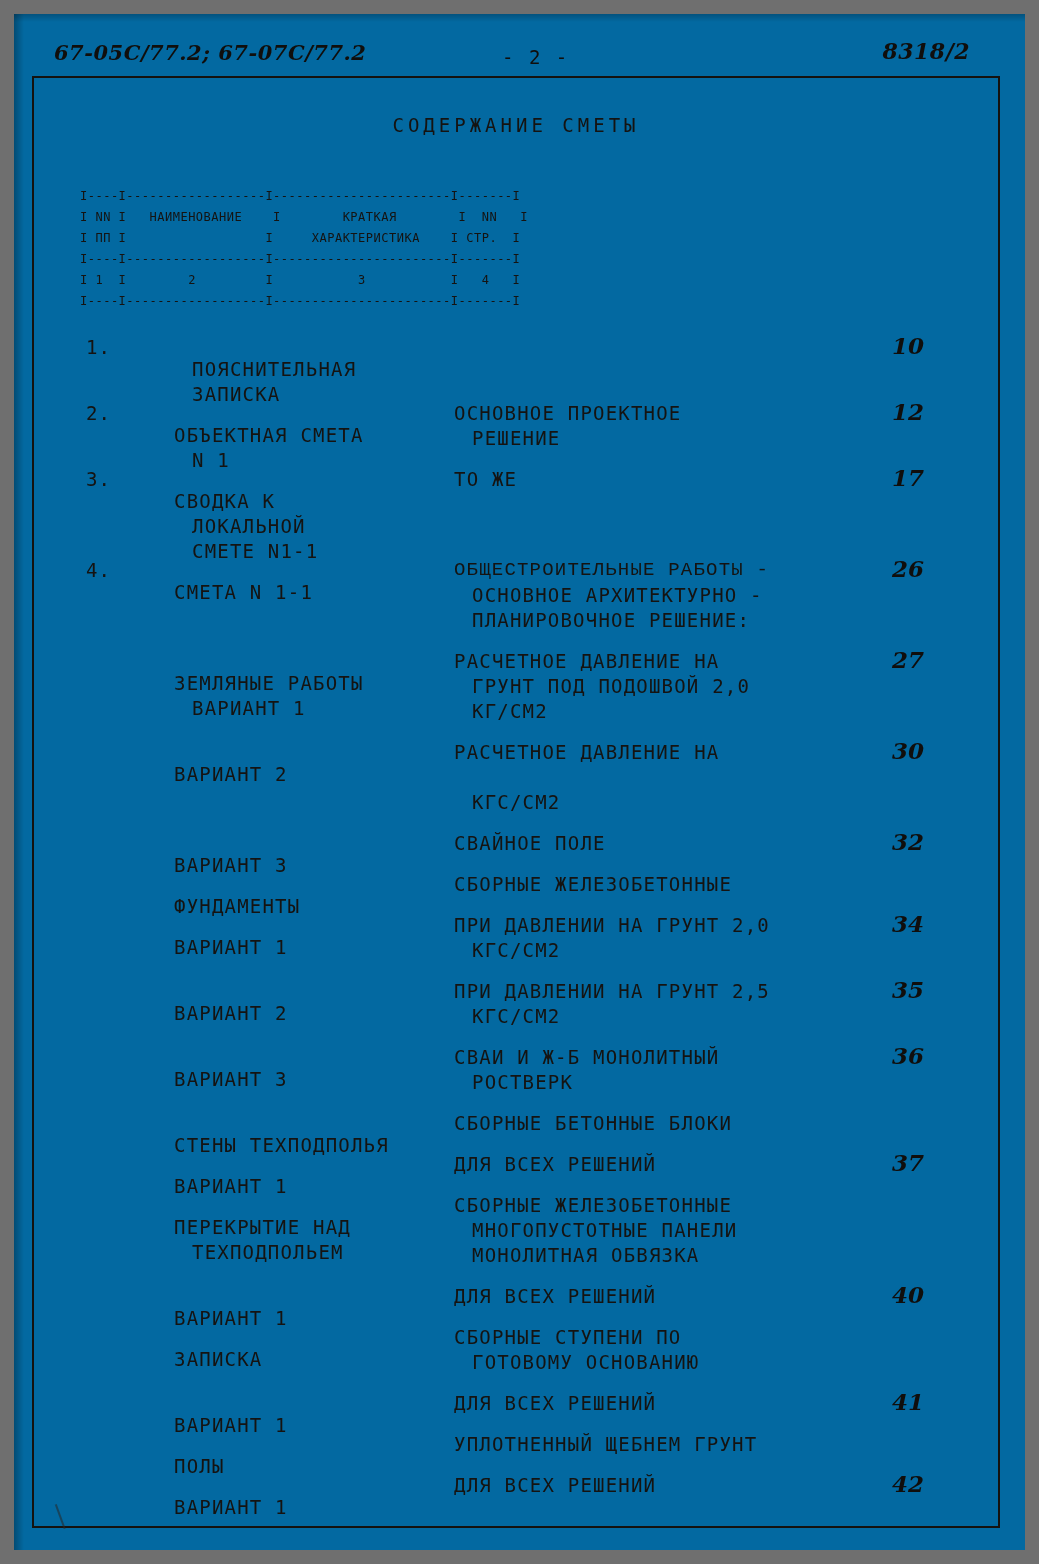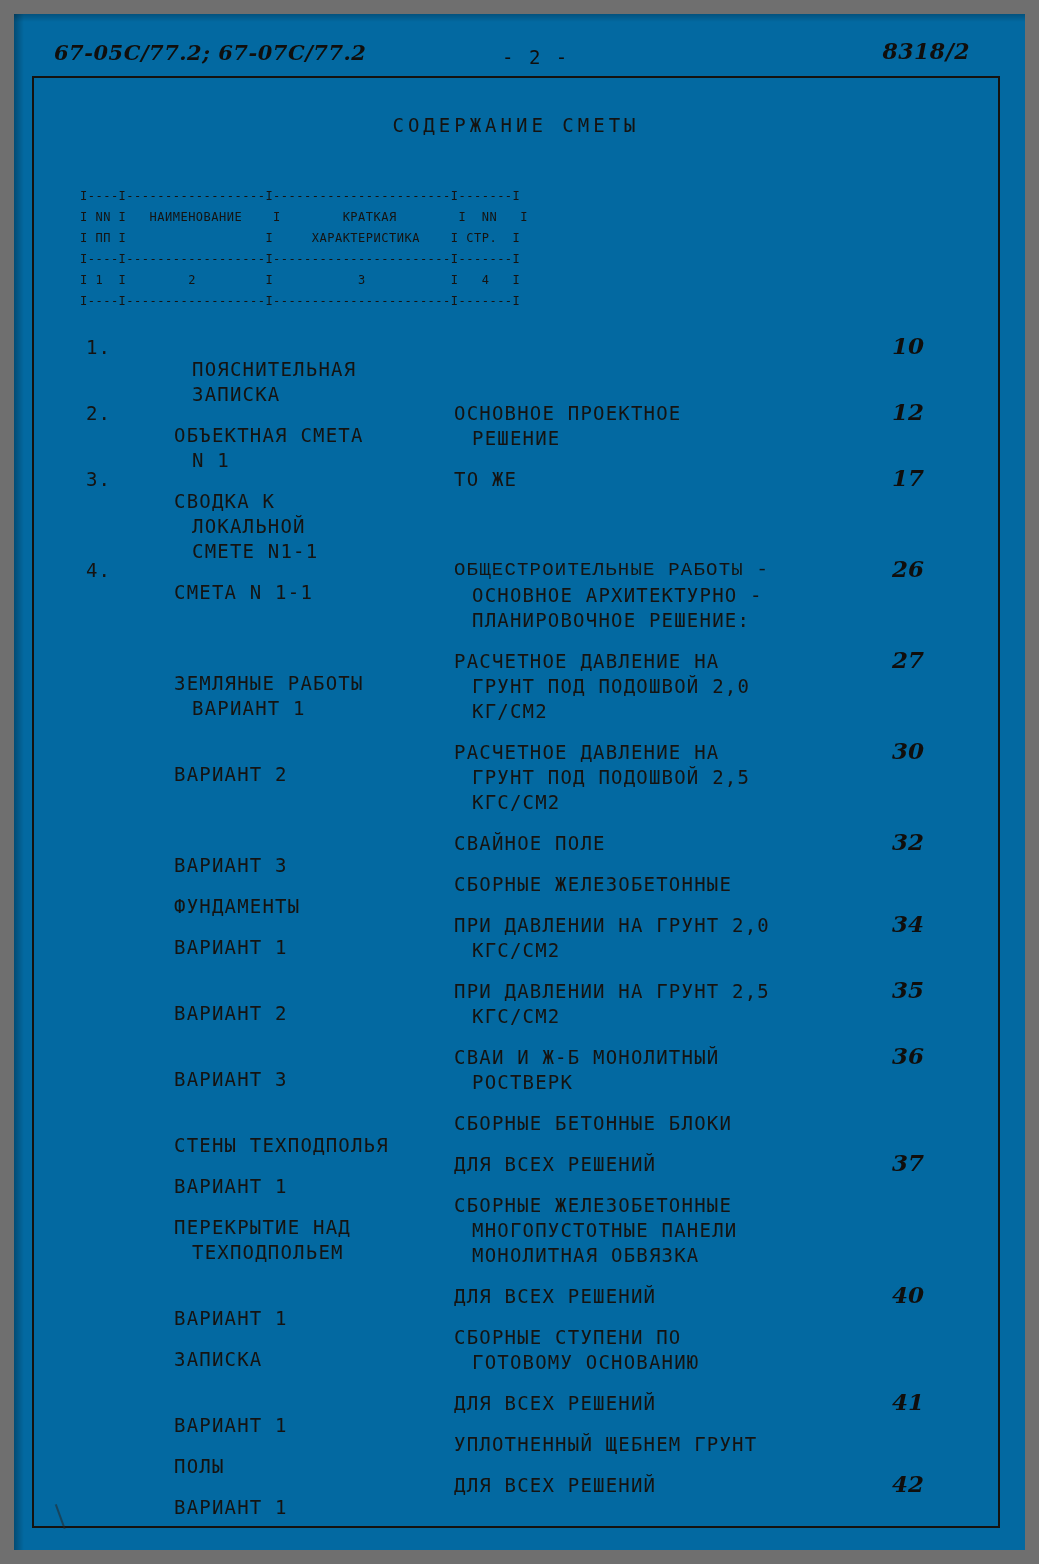--- a/index.html
+++ b/index.html
@@ -238,21 +238,20 @@
             <div class="c-name" style="top: 0px;">ЗЕМЛЯНЫЕ РАБОТЫ</div>
             <div class="c-name ind" style="top: 25px;">ВАРИАНТ 1</div>
             <div class="c-desc" style="top: 0px;">РАСЧЕТНОЕ   ДАВЛЕНИЕ   НА</div>
             <div class="c-desc ind" style="top: 25px;">ГРУНТ  ПОД  ПОДОШВОЙ  2,0</div>
             <div class="c-desc ind" style="top: 50px;">КГ/СМ2</div>
             <div class="c-page" style="top: -4px;">27</div>
           </div>
           <div class="row" style="position: absolute; left: 0px; top: 405px; width: 100%;">
             <div class="c-name" style="top: 0px;">ВАРИАНТ 2</div>
             <div class="c-desc" style="top: 0px;">РАСЧЕТНОЕ   ДАВЛЕНИЕ   НА</div>
-            <div class="c-desc ind" style="top: 25px;">ГРУНТ  ПОД  ПОДОШВОЙ  2,5</div>
             <div class="c-desc ind" style="top: 50px;">КГС/СМ2</div>
             <div class="c-page" style="top: -4px;">30</div>
           </div>
           <div class="row" style="position: absolute; left: 0px; top: 496px; width: 100%;">
             <div class="c-name" style="top: 0px;">ВАРИАНТ 3</div>
             <div class="c-desc" style="top: 0px;">СВАЙНОЕ ПОЛЕ</div>
             <div class="c-page" style="top: -4px;">32</div>
           </div>
           <div class="row" style="position: absolute; left: 0px; top: 537px; width: 100%;">
             <div class="c-name" style="top: 0px;">ФУНДАМЕНТЫ</div>

